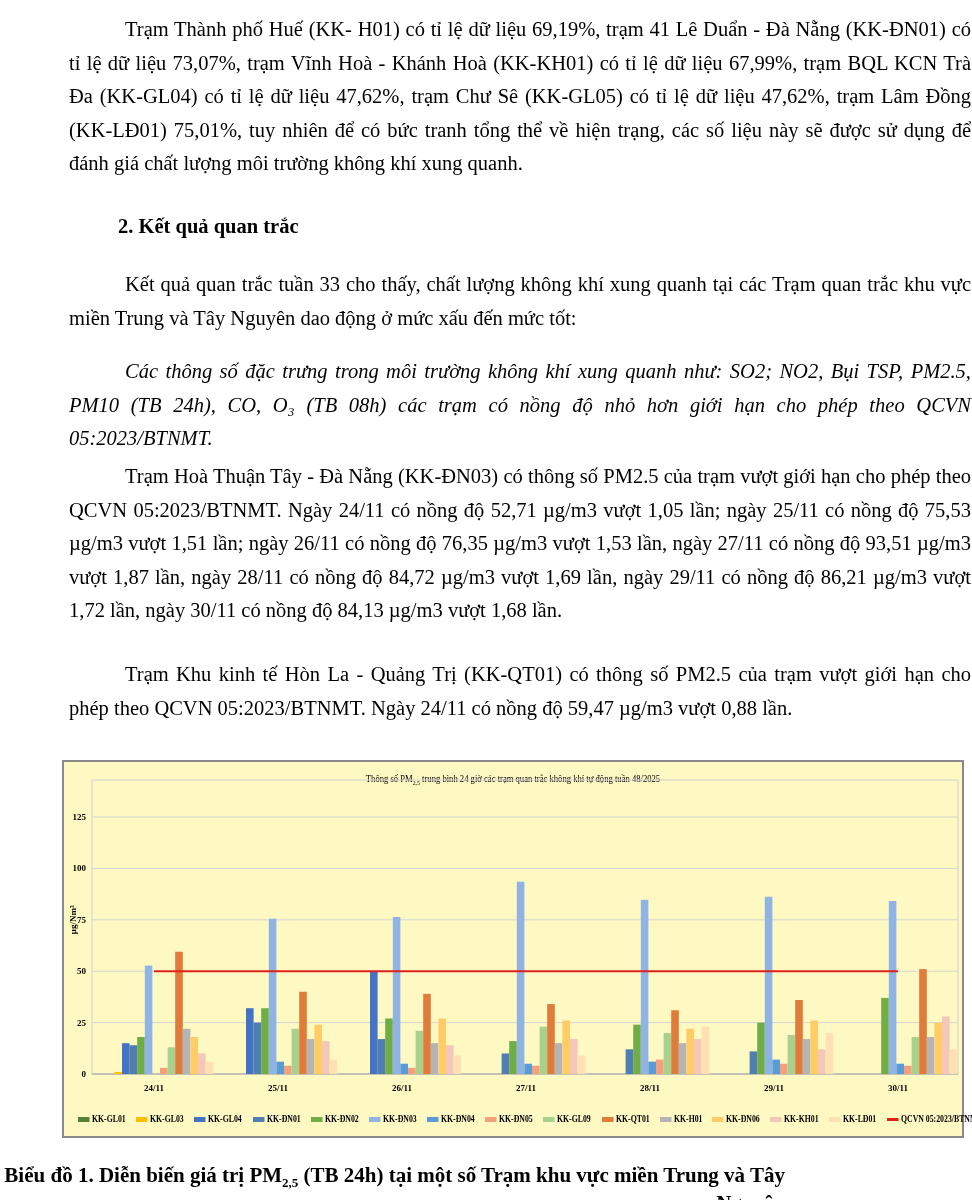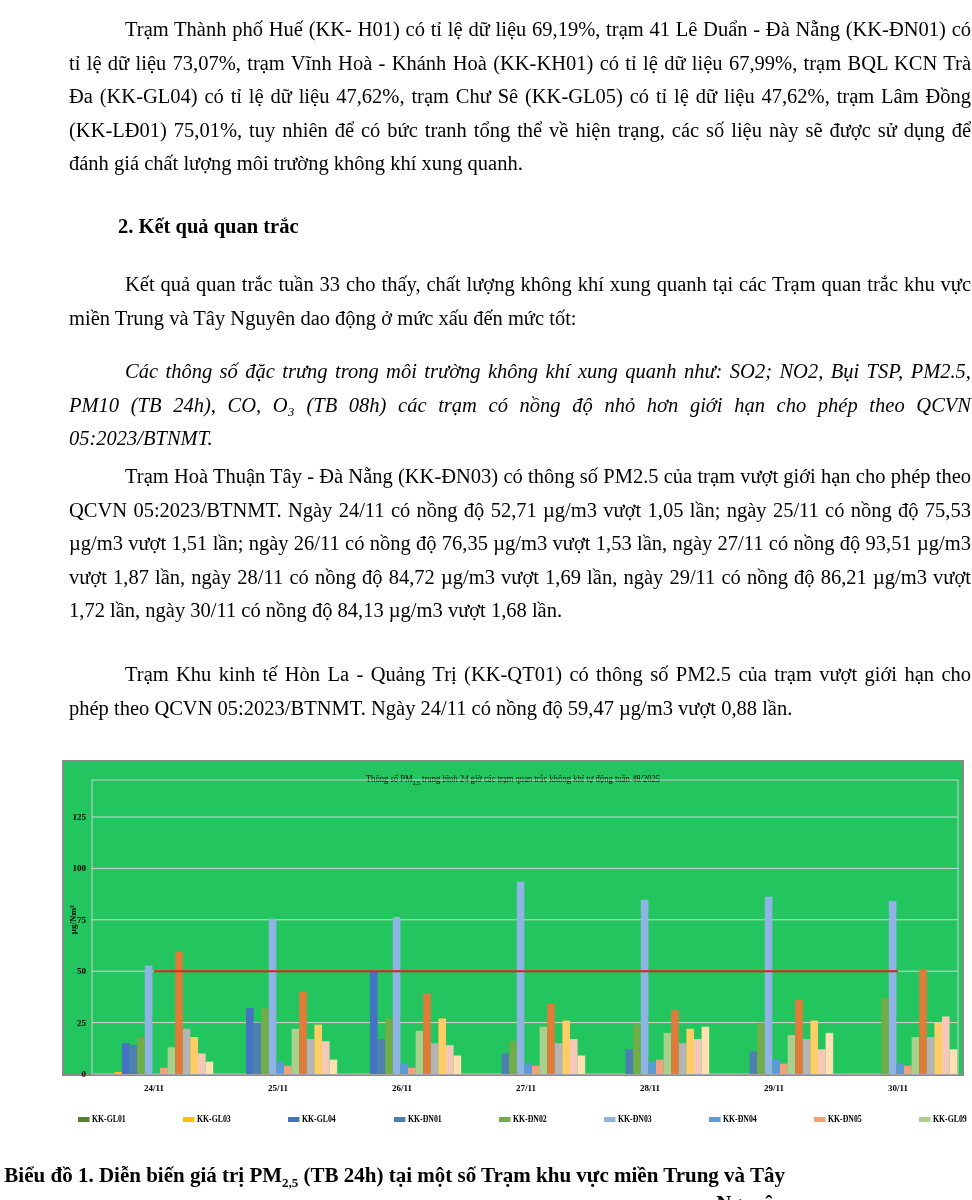--- a/index.html
+++ b/index.html
@@ -1,25 +1,25 @@
 <!DOCTYPE html>
 <html><head>
 <meta charset="utf-8">
 <style>
   html, body { margin: 0; padding: 0; background: #ffffff; }
   body { width: 972px; height: 1200px; overflow: hidden; font-family: "Liberation Serif", serif; color: #000; }
   .page { position: relative; width: 972px; height: 1200px; }
   .para { position: absolute; left: 62px; width: 902px; font-size: 20.5px; line-height: 33.5px; text-align: justify; margin: 7px; }
   .para .indent { display: inline-block; width: 56px; }
   .heading { position: absolute; left: 118px; top: 210px; font-size: 20.5px; font-weight: bold; line-height: 33px; margin: 0; }
-  .chart-box { position: absolute; left: 62px; top: 760px; width: 902px; height: 316px; border: 2px solid #8a8a8a; box-sizing: border-box; background: #22c55e; }
+  .chart-box { position: absolute; left: 62px; top: 760px; width: 902px; height: 378px; border: 2px solid #8a8a8a; box-sizing: border-box; background: #fef9c3; }
   .chart-title { position: absolute; left: 0; width: 100%; top: 11px; text-align: center; font-size: 10.5px; font-family: "Liberation Serif", serif; transform: scaleX(0.82); }
   .chart-title sub { font-size: 7px; }
   svg text { font-family: "Liberation Serif", serif; }
-  .legend { position: absolute; left: 14px; top: 352px; width: 880px; display: flex; justify-content: space-between; font-size: 9.5px; font-weight: bold; gap: 47px; }
+  .legend { position: absolute; left: 14px; top: 352px; width: 880px; display: flex; justify-content: space-between; font-size: 9.5px; font-weight: bold; }
   .legend-item { display: flex; align-items: center; gap: 3px; white-space: nowrap; transform: scaleX(0.82); transform-origin: left center; }
   .swatch { display: inline-block; width: 14px; height: 5px; }
   .swatch.line { height: 3px; }
   .caption { position: absolute; left: 0; width: 785px; top: 1163px; text-align: right; font-size: 21px; font-weight: bold; margin: 0; }
   .caption sub { font-size: 13px; }
 </style>
 </head>
 <body>
 
 <div class="page">

